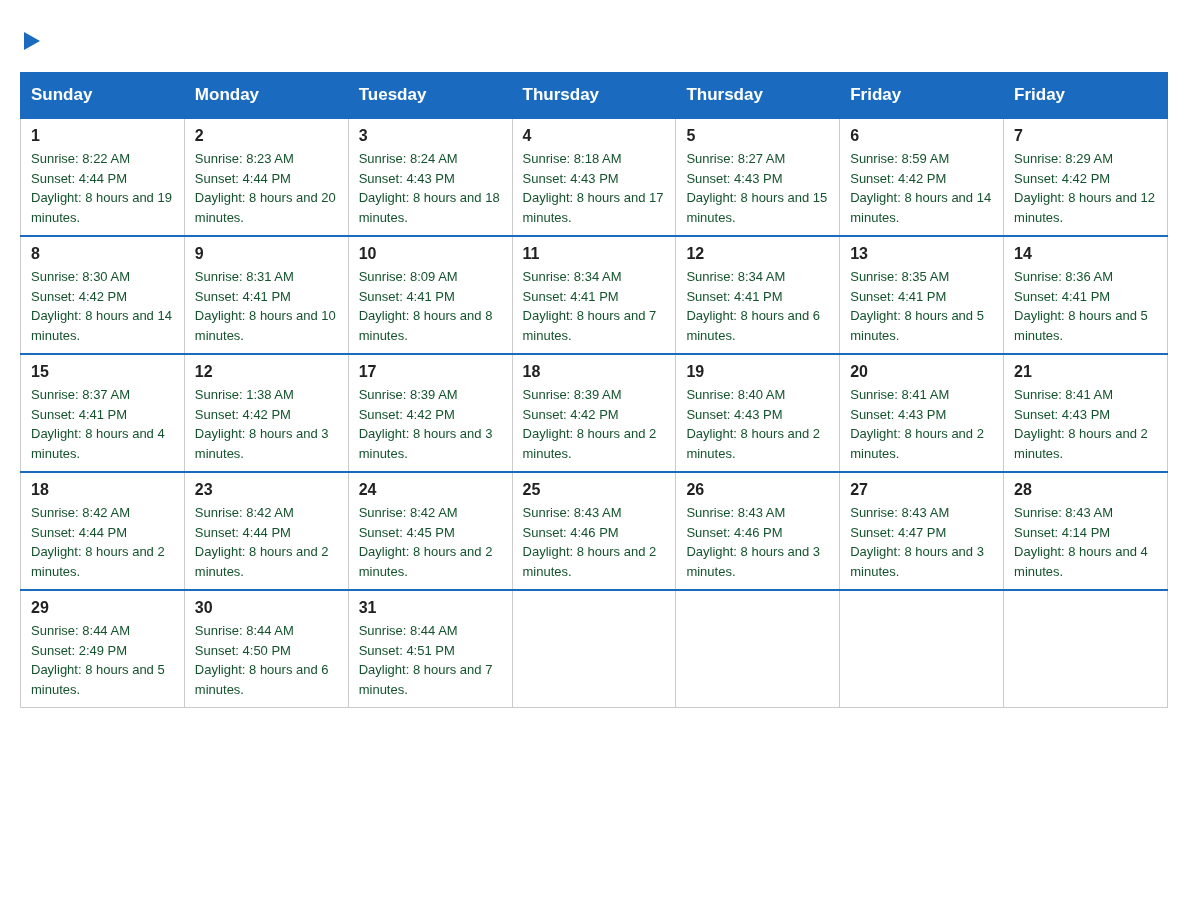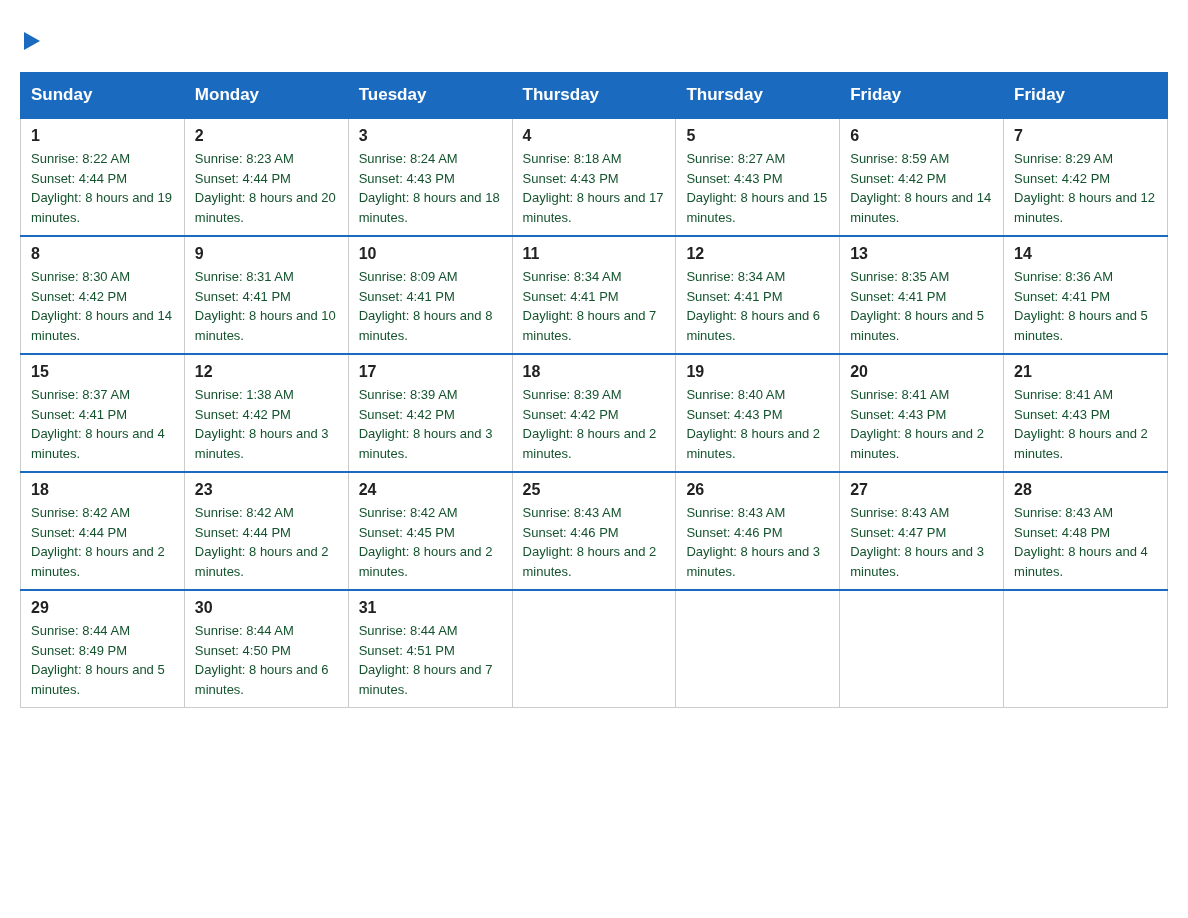--- a/index.html
+++ b/index.html
@@ -352,31 +352,31 @@
         <div class="day-info">
           <span>Sunrise: 8:43 AM</span><br>
           <span>Sunset: 4:47 PM</span><br>
           <span>Daylight: 8 hours and 3 minutes.</span>
         </div>
       </td>
         <td>
         <span class="day-num">28</span>
         <div class="day-info">
           <span>Sunrise: 8:43 AM</span><br>
-          <span>Sunset: 4:48 PM</span><br>
+          <span>Sunset: 4:14 PM</span><br>
           <span>Daylight: 8 hours and 4 minutes.</span>
         </div>
       </td>
       </tr>
       <tr>
         <td>
         <span class="day-num">29</span>
         <div class="day-info">
           <span>Sunrise: 8:44 AM</span><br>
-          <span>Sunset: 8:49 PM</span><br>
+          <span>Sunset: 2:49 PM</span><br>
           <span>Daylight: 8 hours and 5 minutes.</span>
         </div>
       </td>
         <td>
         <span class="day-num">30</span>
         <div class="day-info">
           <span>Sunrise: 8:44 AM</span><br>
           <span>Sunset: 4:50 PM</span><br>
           <span>Daylight: 8 hours and 6 minutes.</span>
         </div>

